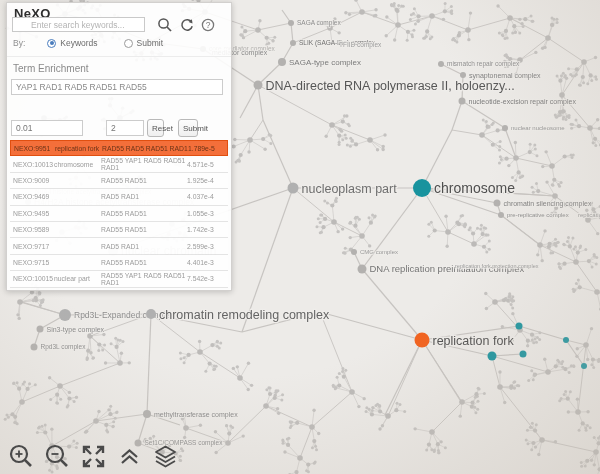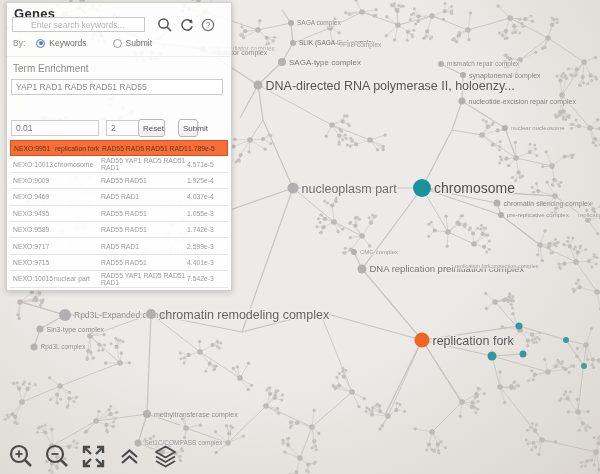--- a/index.html
+++ b/index.html
@@ -42,28 +42,28 @@
   .enrich-title{position:absolute;left:6px;top:60px;font-size:10px;color:#8a8a8a;}
   .query-area{
     position:absolute;left:4px;top:76px;width:212px;height:16px;resize:none;
     border:1px solid #cccccc;background:#fff;font-size:8.5px;color:#888;padding:2px 4px;
     font-family:"Liberation Sans",sans-serif;
   }
   .pv-input,.n-input{
     position:absolute;top:117px;height:16px;border:1px solid #cccccc;background:#fff;
     font-size:8.5px;color:#777;padding:1px 4px;font-family:"Liberation Sans",sans-serif;
   }
-  .pv-input{left:4px;width:88px;}
+  .pv-input{left:4px;width:72px;}
   .n-input{left:99px;width:38px;}
   .btn{
     position:absolute;top:116px;height:18px;font-size:8px;color:#555;
     background:linear-gradient(#fdfdfd,#efefef);border:1px solid #b9b9b9;border-radius:3px;
     padding:0 4px;cursor:pointer;font-family:"Liberation Sans",sans-serif;
   }
-  .btn-reset{left:131px;width:27px;}
+  .btn-reset{left:140px;width:17px;}
   .btn-submit{left:171px;width:20px;}
   .results{position:absolute;left:3px;top:137px;width:218px;}
   .trow{
     display:flex;height:16.4px;align-items:center;
     background:rgba(255,255,255,0.55);
     border-bottom:1px solid rgba(150,150,150,0.25);
     font-size:6.8px;color:#9b9b9b;cursor:pointer;
   }
   .trow.hl{
     background:#f46f3a;border:1.5px solid #e04f10;height:16.4px;
@@ -2150,39 +2150,39 @@
       <text x="432.5" y="344.5" font-size="12.5" fill="#4e4e4e" font-family="Liberation Sans, sans-serif" stroke="#efedea" stroke-width="2.4" paint-order="stroke">replication fork</text>
       <circle cx="147" cy="414" r="4" fill="#b3b1af"></circle>
       <text x="154" y="416.52" font-size="7" fill="#8a8a8a" font-family="Liberation Sans, sans-serif" stroke="#efedea" stroke-width="1.4" paint-order="stroke">methyltransferase complex</text>
       <circle cx="138" cy="443" r="3.5" fill="#b3b1af"></circle>
       <text x="144.5" y="445.34" font-size="6.5" fill="#8f8f8f" font-family="Liberation Sans, sans-serif" stroke="#efedea" stroke-width="1.4" paint-order="stroke">Set1C/COMPASS complex</text>
     </g>
   </svg>
 <div class="vignette"></div>
 
 <div class="panel">
-  <div class="panel-title">Genes</div>
+  <div class="panel-title">NeXO</div>
 
   <input class="search-input" placeholder="Enter search keywords..." style="">
 
   <svg class="icon-btn icon-search" viewBox="0 0 16 16">
     <circle cx="6.5" cy="6.5" r="4.6" fill="none" stroke="#555" stroke-width="1.5"></circle>
     <line x1="10" y1="10" x2="14" y2="14" stroke="#555" stroke-width="1.7"></line>
   </svg>
   <svg class="icon-btn icon-refresh" viewBox="0 0 16 16">
     <path d="M12.6,5.2 A5.2,5.2 0 1 0 13.2,9.2" fill="none" stroke="#555" stroke-width="1.5"></path>
     <polygon points="12.9,2.2 13.5,6.4 9.6,5.1" fill="#555"></polygon>
   </svg>
   <svg class="icon-btn icon-help" viewBox="0 0 16 16">
     <circle cx="8" cy="8" r="5.6" fill="none" stroke="#777" stroke-width="1.3"></circle>
     <text x="8" y="11" text-anchor="middle" font-size="8.5" fill="#777" font-family="Liberation Sans, sans-serif">?</text>
   </svg>
 
   <div class="by-row">
-    <span style="margin-right:11px;">By:</span>
+    <span style="margin-right:22px;">By:</span>
     <span class="radio sel"></span>
     <span class="radio-label">Keywords</span>
     <span class="radio"></span>
     <span class="radio-label">Submit</span>
   </div>
 
   <div class="divider"></div>
   <div class="enrich-title">Term Enrichment</div>
 
   <textarea class="query-area" style="">YAP1 RAD1 RAD5 RAD51 RAD55</textarea>

